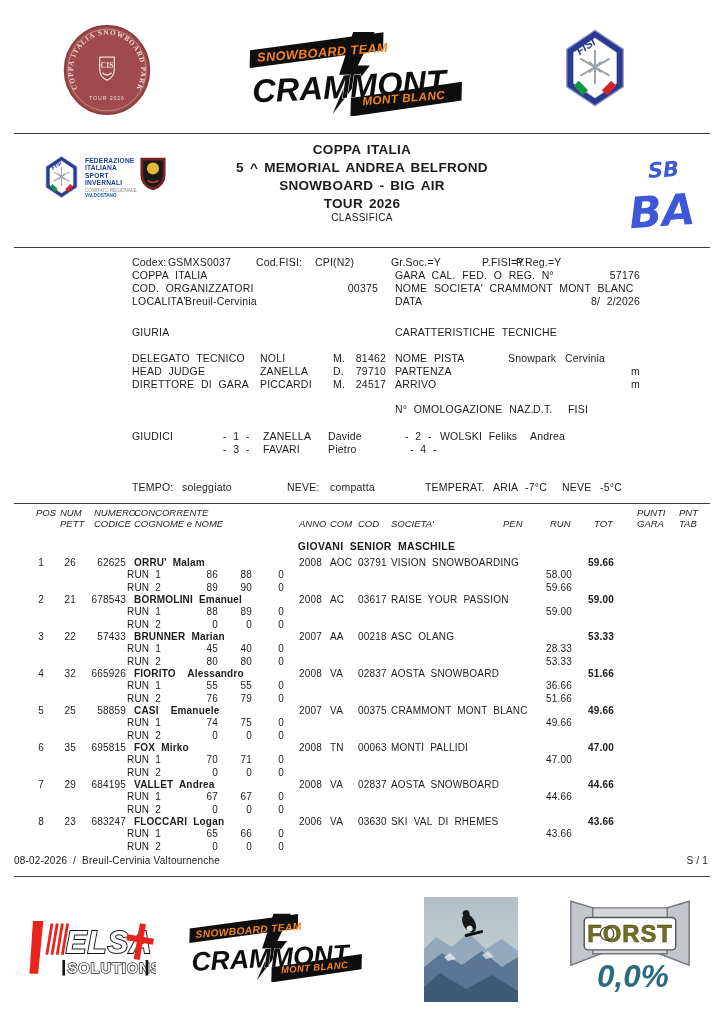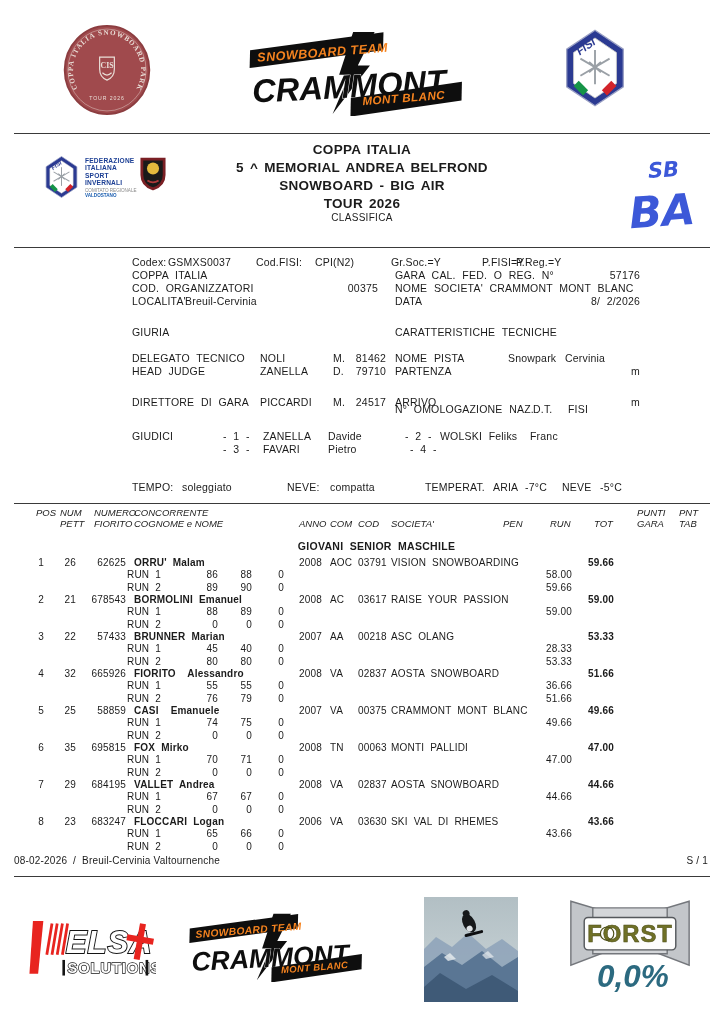--- a/index.html
+++ b/index.html
@@ -175,42 +175,42 @@
     <span style="left:565px;">Cervinia</span>
   </div>
   <div class="iline" style="top:365px;">
     <span style="left:132px;">HEAD JUDGE</span>
     <span style="left:260px;">ZANELLA</span>
     <span style="left:333px;">D.</span>
     <span class="ralign" style="left:346px; width:40px;">79710</span>
     <span style="left:395px;">PARTENZA</span>
     <span class="ralign" style="left:600px; width:40px;">m</span>
   </div>
-  <div class="iline" style="top:396px;">
+  <div class="iline" style="top:378px;">
     <span style="left:132px;">DIRETTORE DI GARA</span>
     <span style="left:260px;">PICCARDI</span>
     <span style="left:333px;">M.</span>
     <span class="ralign" style="left:346px; width:40px;">24517</span>
     <span style="left:395px;">ARRIVO</span>
     <span class="ralign" style="left:600px; width:40px;">m</span>
   </div>
   <div class="iline" style="top:403px;">
     <span style="left:395px;">N° OMOLOGAZIONE NAZ.</span>
     <span style="left:533px;">D.T.</span>
     <span style="left:568px;">FISI</span>
   </div>
 
   <div class="iline" style="top:430px;">
     <span style="left:132px;">GIUDICI</span>
     <span style="left:223px;">- 1 -</span>
     <span style="left:263px;">ZANELLA</span>
     <span style="left:328px;">Davide</span>
     <span style="left:405px;">- 2 -</span>
     <span style="left:440px;">WOLSKI Feliks</span>
-    <span style="left:530px;">Franc</span>
+    <span style="left:530px;">Andrea</span>
   </div>
   <div class="iline" style="top:443px;">
     <span style="left:223px;">- 3 -</span>
     <span style="left:263px;">FAVARI</span>
     <span style="left:328px;">Pietro</span>
     <span style="left:410px;">- 4 -</span>
   </div>
 
   <div class="iline" style="top:481px;">
     <span style="left:132px;">TEMPO:</span>
@@ -222,21 +222,21 @@
     <span style="left:525px;">-7°C</span>
     <span style="left:562px;">NEVE</span>
     <span style="left:600px;">-5°C</span>
   </div>
 
   <div>
     <span class="hcell" style="left:36px;  top:507px;">POS</span>
     <span class="hcell" style="left:60px;  top:507px;">NUM</span>
     <span class="hcell" style="left:60px;  top:518px;">PETT</span>
     <span class="hcell" style="left:94px;  top:507px;">NUMERO</span>
-    <span class="hcell" style="left:94px;  top:518px;">FIORITO</span>
+    <span class="hcell" style="left:94px;  top:518px;">CODICE</span>
     <span class="hcell" style="left:134px; top:507px;">CONCORRENTE</span>
     <span class="hcell" style="left:134px; top:518px;">COGNOME e NOME</span>
     <span class="hcell" style="left:299px; top:518px;">ANNO</span>
     <span class="hcell" style="left:330px; top:518px;">COM</span>
     <span class="hcell" style="left:358px; top:518px;">COD</span>
     <span class="hcell" style="left:391px; top:518px;">SOCIETA'</span>
     <span class="hcell" style="left:503px; top:518px;">PEN</span>
     <span class="hcell" style="left:550px; top:518px;">RUN</span>
     <span class="hcell" style="left:594px; top:518px;">TOT</span>
     <span class="hcell" style="left:637px; top:507px;">PUNTI</span>

